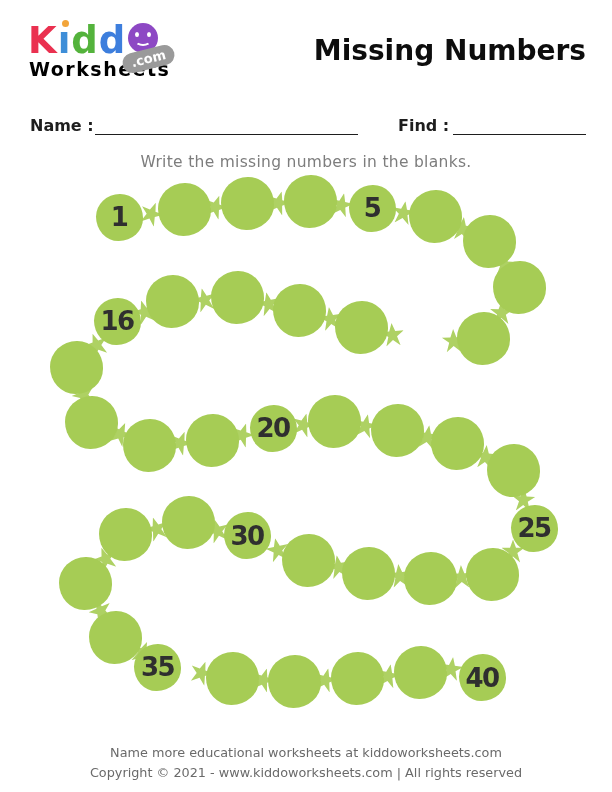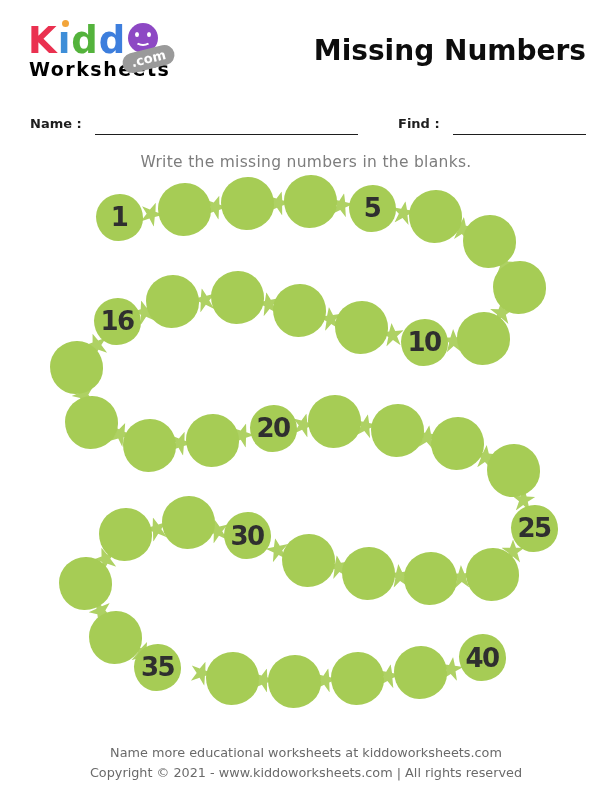--- a/index.html
+++ b/index.html
@@ -30,21 +30,21 @@
     transform:rotate(-14deg); }
   .com-bubble:before { content:""; position:absolute; left:-5px; bottom:2px;
     width:0; height:0; border:7px solid transparent; border-right-color:inherit;
     transform:rotate(30deg); }
 
   
   .title { position:absolute; right:26px; top:34px; font-size:28px;
     font-weight:bold; color:#0d0d0d; letter-spacing:0px; }
 
   
-  .field-label { position:absolute; top:116px; font-size:13px; font-weight:bold;
+  .field-label { position:absolute; top:116px; font-size:16px; font-weight:bold;
     color:#1e1e1e; }
   .name-label { left:30px; } .date-label { left:398px; }
   .rule { position:absolute; top:134px; border-bottom:1.7px solid #1e1e1e; }
   .name-line { left:95px; width:263px; } .date-line { left:453px; width:133px; }
 
   
   .instruction { position:absolute; left:0; top:153px; width:100%;
     text-align:center; font-size:15.5px; color:#7d7d7d; letter-spacing:.3px; }
 
   
@@ -106,21 +106,20 @@
       <div class="circle labeled" style="width: 47px; height: 47px; left: 348.5px; top: 184.5px;">5</div>
       <div class="star" style="left: 392px; top: 200.5px; transform: rotate(10deg);"></div>
       <div class="circle" style="width: 53px; height: 53px; left: 408.5px; top: 189.5px;"></div>
       <div class="star" style="left: 450.5px; top: 217px; transform: rotate(7deg);"></div>
       <div class="circle" style="width: 53px; height: 53px; left: 462.5px; top: 214.5px;"></div>
       <div class="star" style="left: 492.5px; top: 252.5px; transform: rotate(4deg);"></div>
       <div class="circle" style="width: 53px; height: 53px; left: 492.5px; top: 260.5px;"></div>
       <div class="star" style="left: 489.5px; top: 301px; transform: rotate(1deg);"></div>
       <div class="circle" style="width: 53px; height: 53px; left: 456.5px; top: 311.5px;"></div>
       <div class="star" style="left: 442px; top: 328.5px; transform: rotate(-2deg);"></div>
-      <div class="circle labeled" style="width: 47px; height: 47px; left: 400.5px; top: 318.5px;">10</div>
       <div class="star" style="left: 381px; top: 323px; transform: rotate(-5deg);"></div>
       <div class="circle" style="width: 53px; height: 53px; left: 334.5px; top: 300.5px;"></div>
       <div class="star" style="left: 318.5px; top: 307px; transform: rotate(-8deg);"></div>
       <div class="circle" style="width: 53px; height: 53px; left: 272.5px; top: 283.5px;"></div>
       <div class="star" style="left: 256.5px; top: 292px; transform: rotate(-11deg);"></div>
       <div class="circle" style="width: 53px; height: 53px; left: 210.5px; top: 270.5px;"></div>
       <div class="star" style="left: 193px; top: 287.5px; transform: rotate(-14deg);"></div>
       <div class="circle" style="width: 53px; height: 53px; left: 145.5px; top: 274.5px;"></div>
       <div class="star" style="left: 133px; top: 299.5px; transform: rotate(-17deg);"></div>
       <div class="circle labeled" style="width: 47px; height: 47px; left: 93.5px; top: 297.5px;">16</div>
@@ -166,19 +165,19 @@
       <div class="circle labeled" style="width: 47px; height: 47px; left: 134px; top: 643.5px;">35</div>
       <div class="star" style="left: 189.5px; top: 661px; transform: rotate(20deg);"></div>
       <div class="circle" style="width: 53px; height: 53px; left: 205.5px; top: 651.5px;"></div>
       <div class="star" style="left: 251.5px; top: 668px; transform: rotate(17deg);"></div>
       <div class="circle" style="width: 53px; height: 53px; left: 267.5px; top: 654.5px;"></div>
       <div class="star" style="left: 314px; top: 668px; transform: rotate(14deg);"></div>
       <div class="circle" style="width: 53px; height: 53px; left: 330.5px; top: 651.5px;"></div>
       <div class="star" style="left: 377px; top: 663.5px; transform: rotate(11deg);"></div>
       <div class="circle" style="width: 53px; height: 53px; left: 393.5px; top: 645.5px;"></div>
       <div class="star" style="left: 439.5px; top: 656.5px; transform: rotate(8deg);"></div>
-      <div class="circle labeled" style="width: 47px; height: 47px; left: 458.5px; top: 634px;">40</div>
+      <div class="circle labeled" style="width: 47px; height: 47px; left: 458.5px; top: 654px;">40</div>
     </div>
 
   <div class="footer-line footer-1">Name more educational worksheets at kiddoworksheets.com</div>
   <div class="footer-line footer-2">Copyright © 2021 - www.kiddoworksheets.com  |  All rights reserved</div>
 
 </div>
 
 </body></html>

